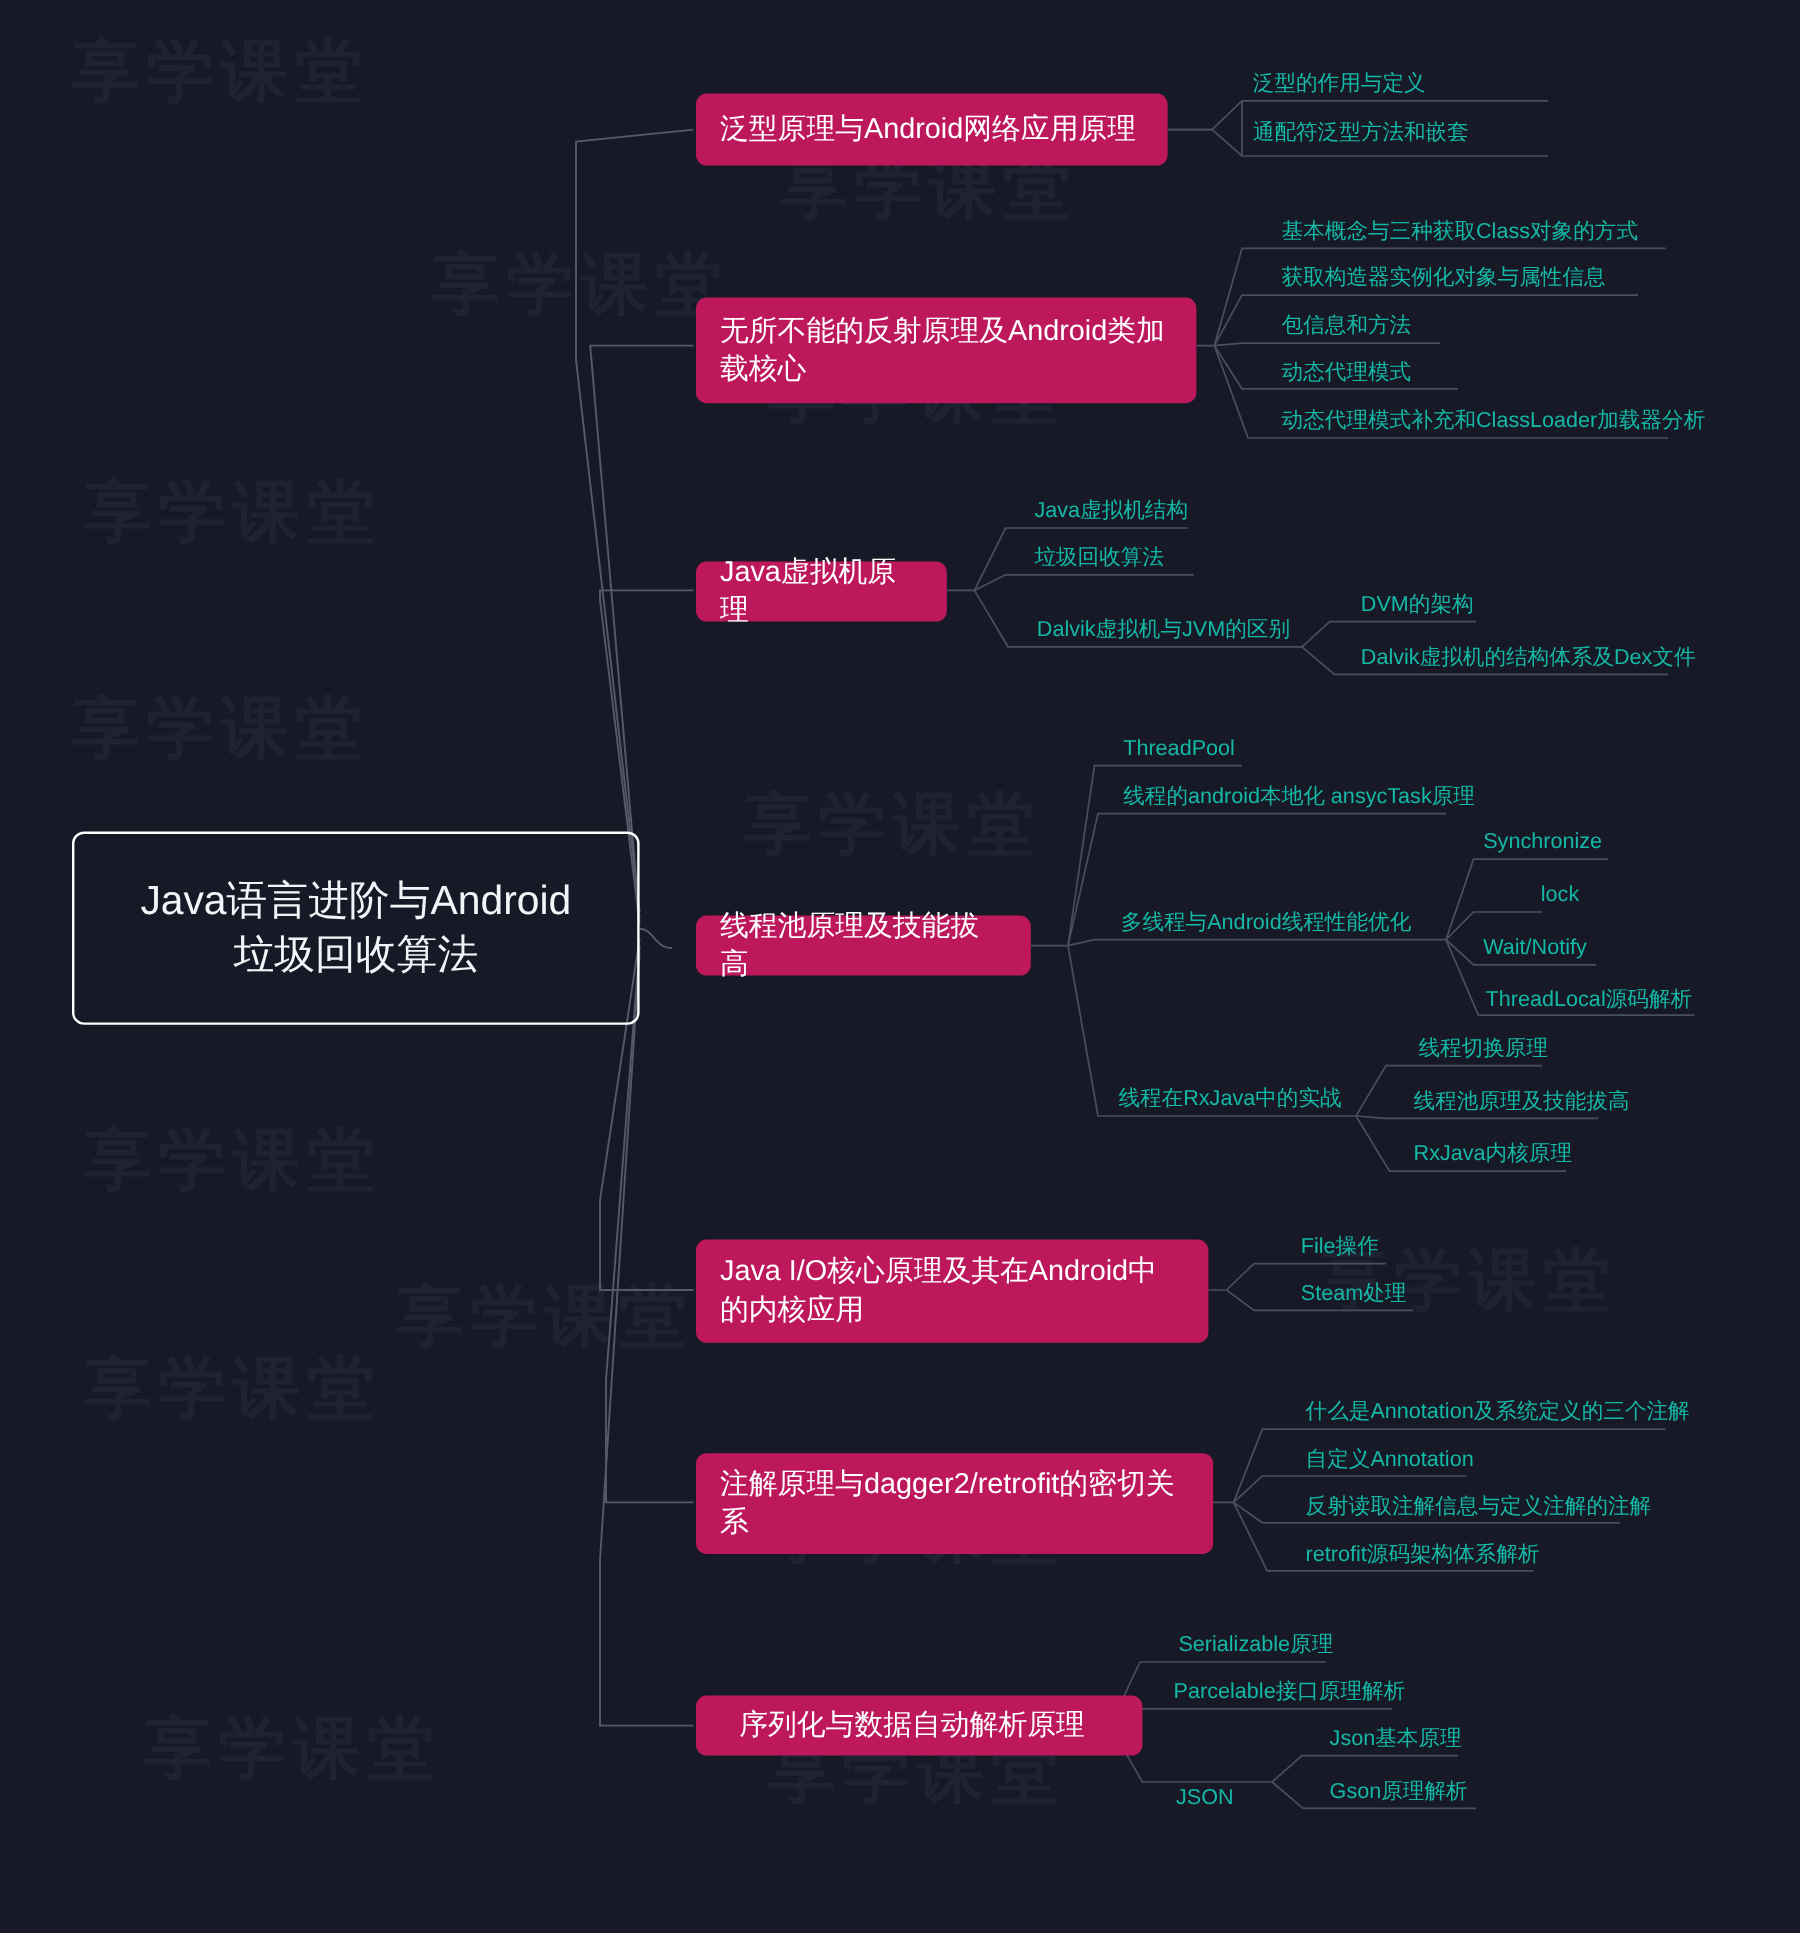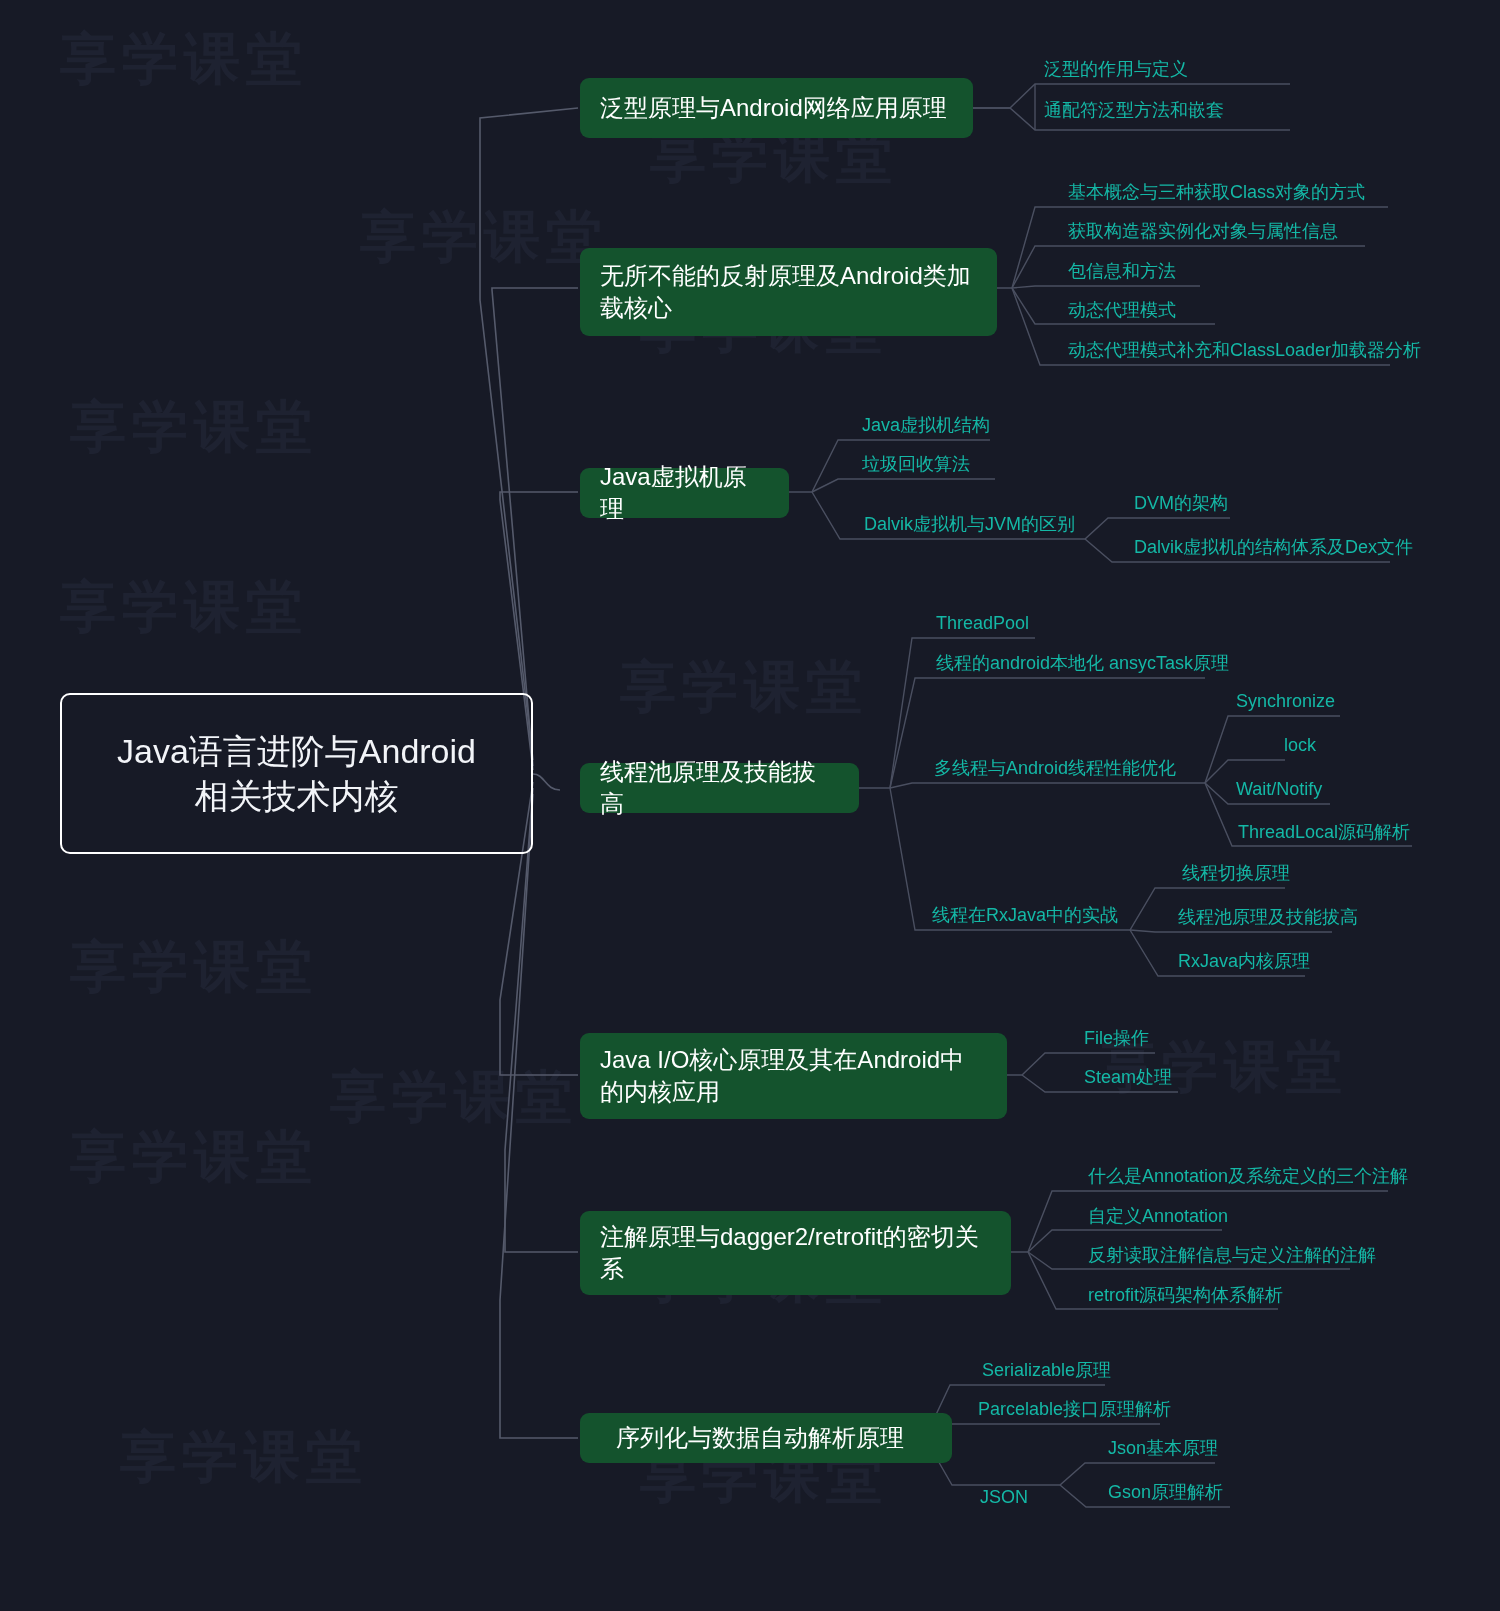--- a/index.html
+++ b/index.html
@@ -39,21 +39,21 @@
     color:#f2f4f8;
     display:flex;align-items:center;justify-content:center;
     text-align:center;
     font-size:34px;
     line-height:1.30;
     padding:10px 14px;
     background:transparent;
   }
 
   .lvl1{
-    background:#14532d;
+    background:#be185d;
     border-radius:9px;
     color:#ffffff;
     font-size:24px;
     line-height:1.32;
     padding:14px 20px;
     display:flex;align-items:center;
     box-sizing:border-box;
   }
 
   .leaf{
@@ -138,21 +138,21 @@
     <path class="thin" d="M906,1438 L925,1438 L950,1385 L1105,1385"></path>
     <path class="thin" d="M925,1438 L950,1424 L1160,1424"></path>
     <path class="thin" d="M925,1438 L952,1485 L1040,1485"></path>
 
     <path class="thin" d="M1040,1485 L1060,1485 L1085,1463 L1215,1463"></path>
     <path class="thin" d="M1060,1485 L1086,1507 L1230,1507"></path>
   </svg>
 
   <div class="node root" style="left:60px;top:693px;width:473px;height:161px;">
     <span style="white-space:pre-line;">Java语言进阶与Android
-相关技术内核</span>
+垃圾回收算法</span>
   </div>
 
   <div class="node lvl1" style="left:580px;top:78px;width:393px;height:60px;">
     <span>泛型原理与Android网络应用原理</span>
   </div>
   <div class="node leaf" style="left:1044px;top:58px;">泛型的作用与定义</div>
   <div class="node leaf" style="left:1044px;top:99px;">通配符泛型方法和嵌套</div>
 
   <div class="node lvl1" style="left:580px;top:248px;width:417px;height:88px;">
     <span>无所不能的反射原理及Android类加载核心</span>

